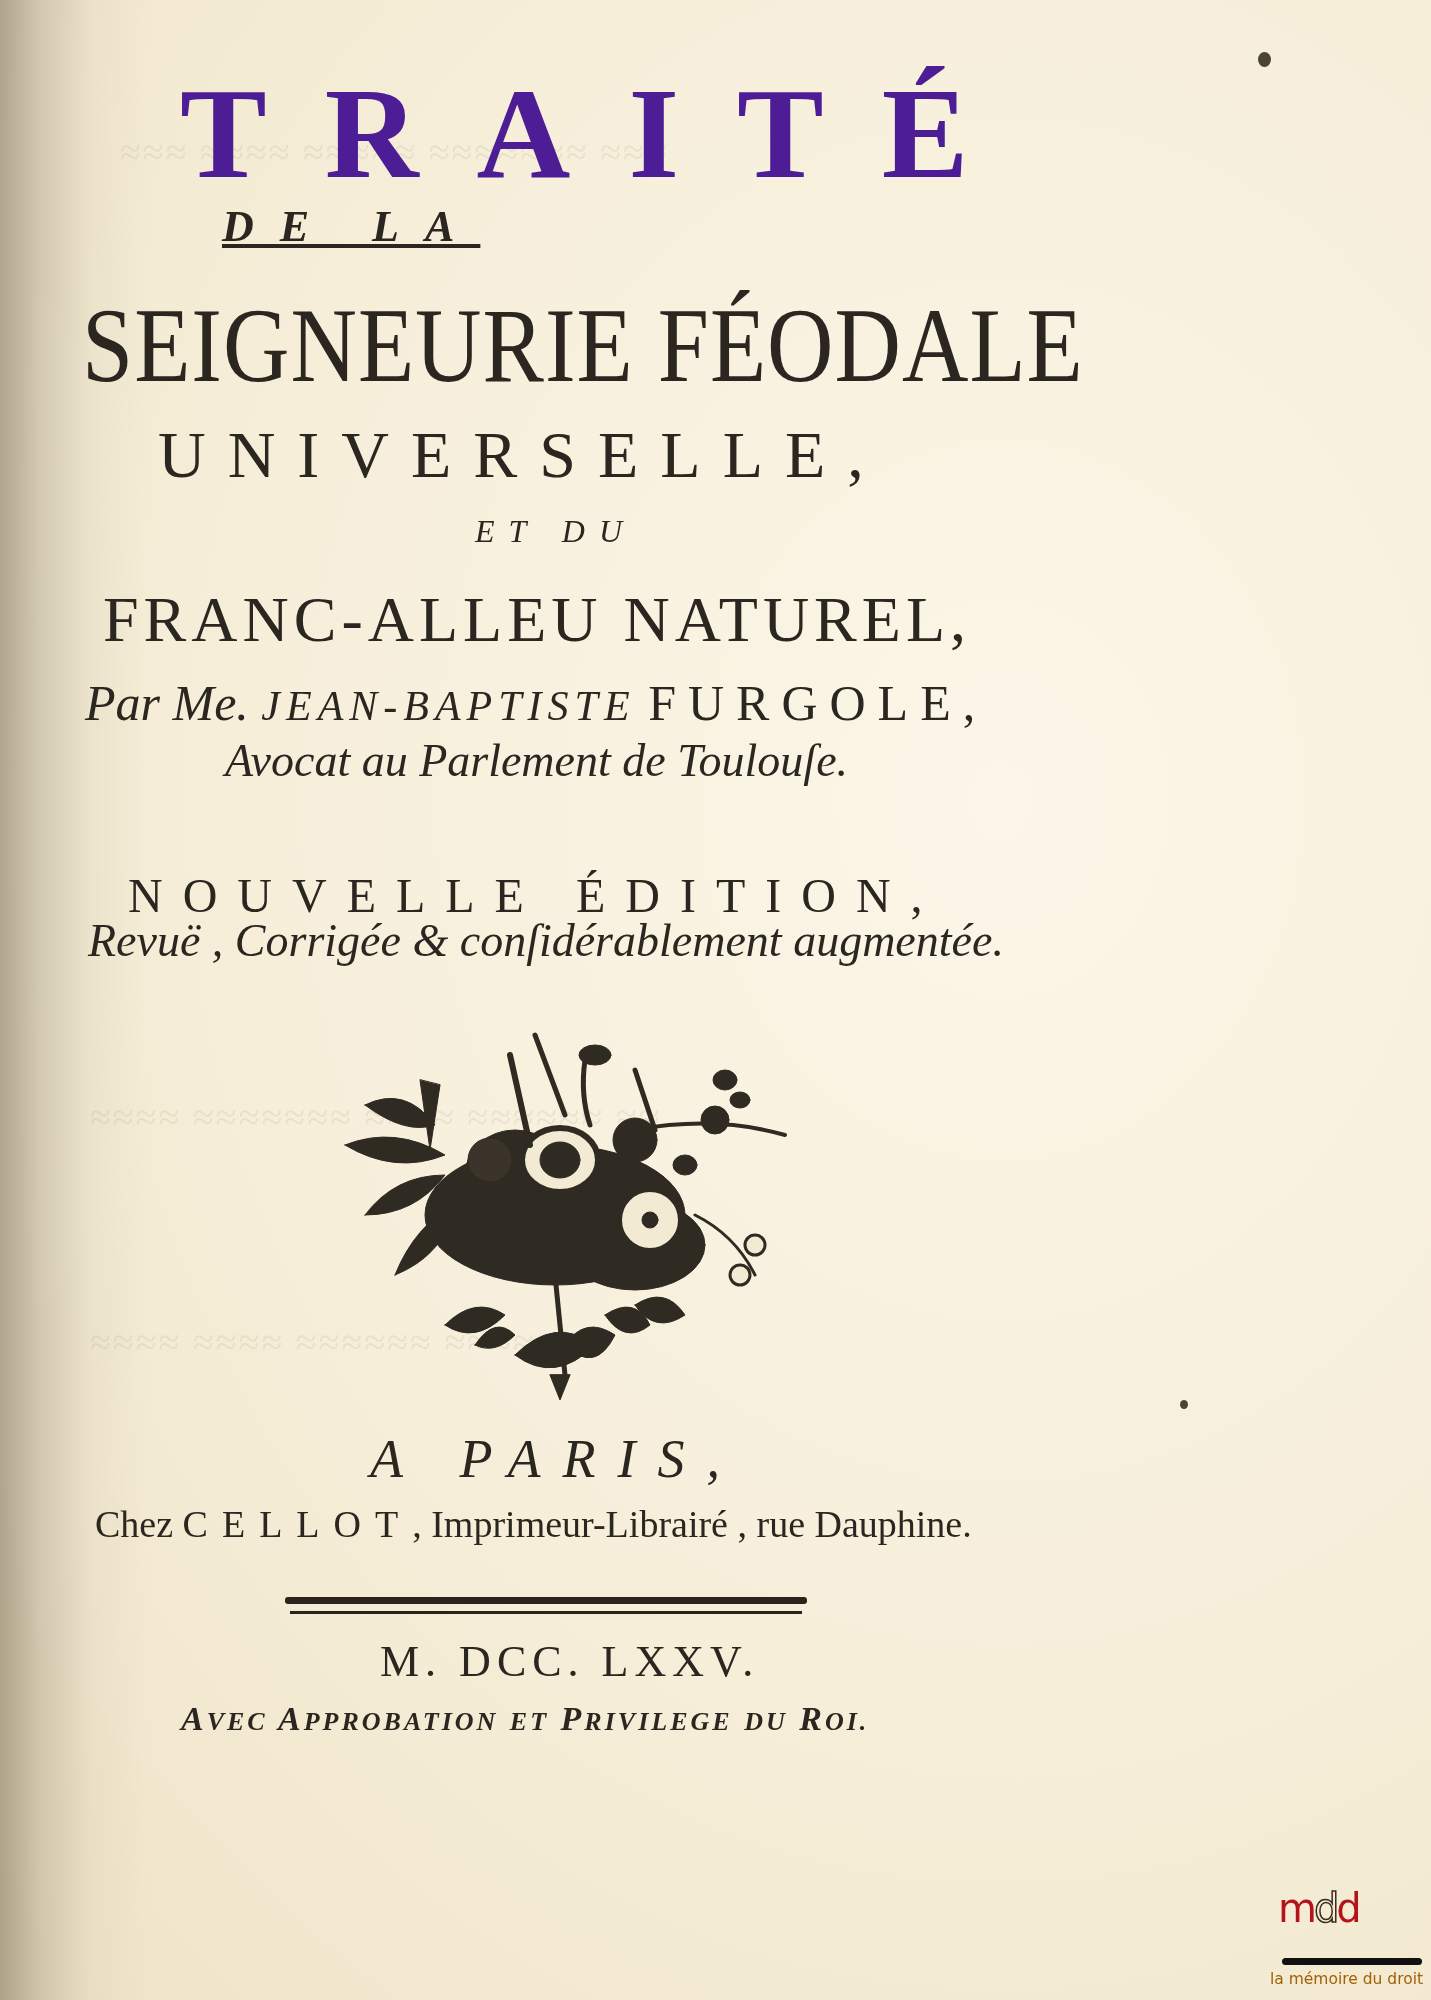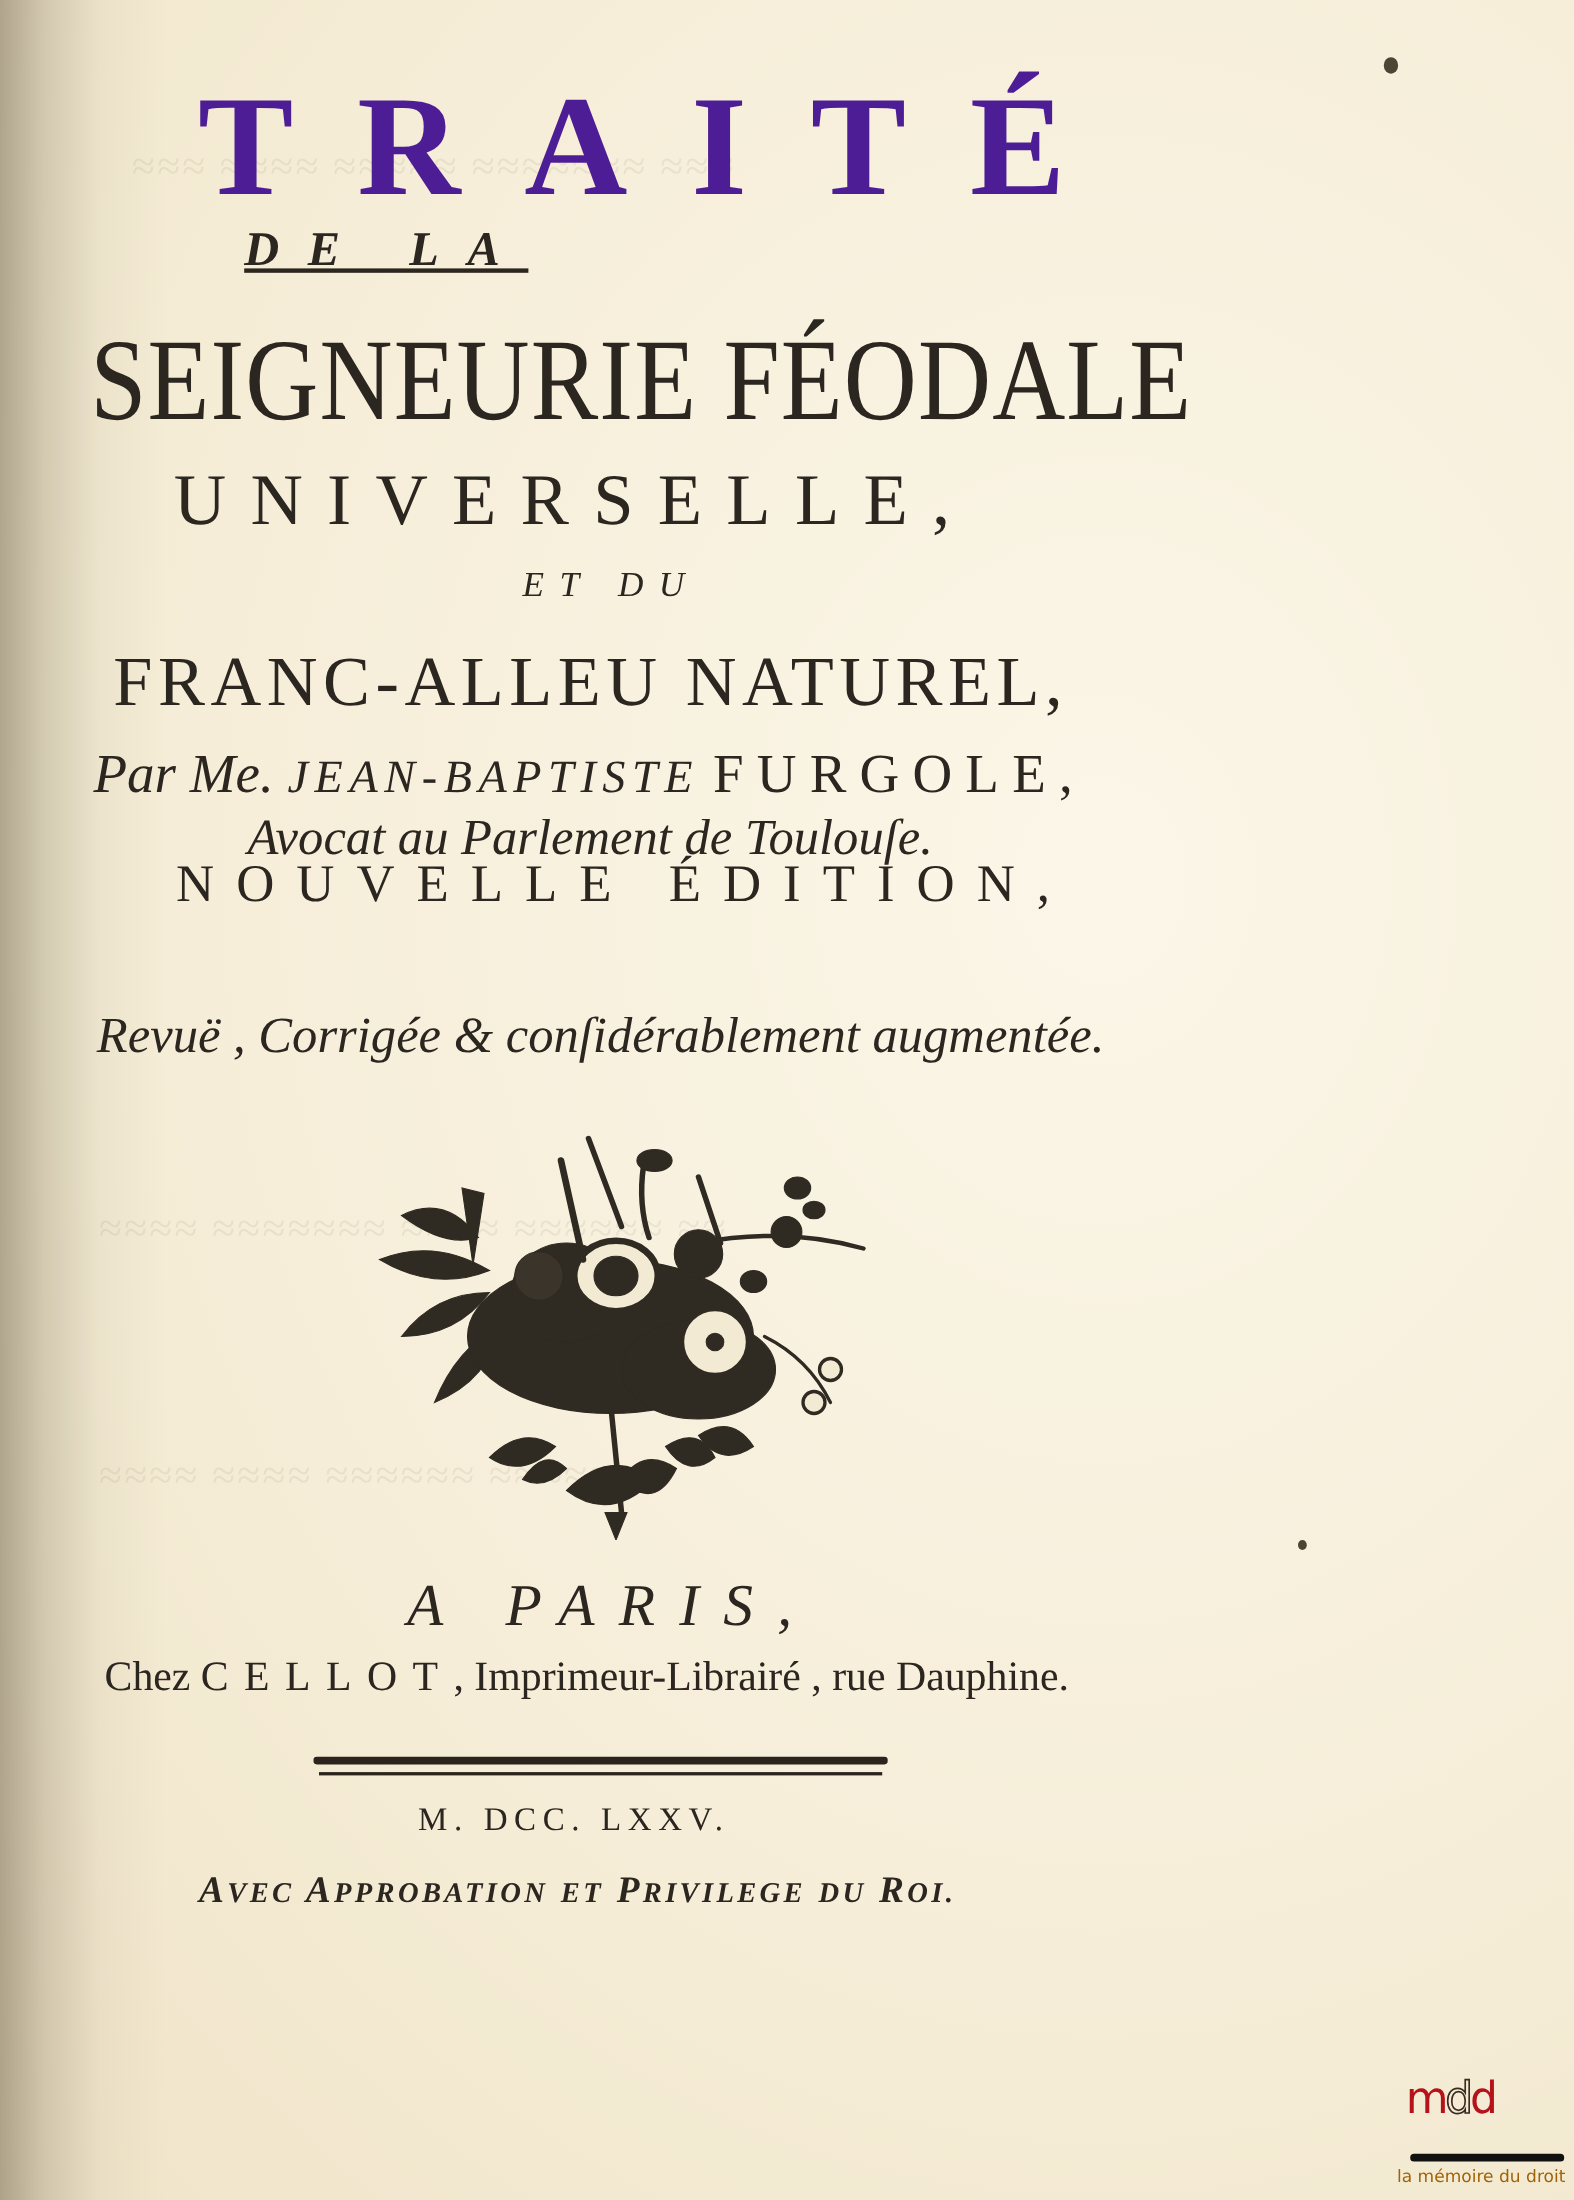--- a/index.html
+++ b/index.html
@@ -29,30 +29,30 @@
     left:82px; top:292px; font-size:92px; font-weight:normal;
     transform:scaleY(1.15); transform-origin:left top; letter-spacing:1px;
   }
   .universelle { left:158px; top:422px; font-size:66px; letter-spacing:22px; }
   .et-du { left:475px; top:515px; font-size:32px; font-style:italic; letter-spacing:14px; }
   .franc { left:103px; top:588px; font-size:64px; letter-spacing:5px; }
   .par { left:85px; top:678px; font-size:50px; font-style:italic; }
   .par .sc { letter-spacing:6px; font-size:42px; }
   .par .furgole { font-style:normal; letter-spacing:12px; font-size:50px; }
   .avocat { left:225px; top:738px; font-size:46px; font-style:italic; }
-  .nouvelle { left:128px; top:780px; font-size:48px; letter-spacing:20px;margin-left:32px; }
+  .nouvelle { left:128px; top:872px; font-size:48px; letter-spacing:20px; }
   .revue { left:88px; top:918px; font-size:46px; font-style:italic; }
   .ornament { position:absolute; left:335px; top:1015px; width:470px; height:385px; }
   .paris { left:370px; top:1432px; font-size:54px; font-style:italic; letter-spacing:22px;text-align:right; }
   .chez { left:95px; top:1505px; font-size:38px; }
   .chez .cellot { letter-spacing:14px; font-size:38px; }
   .rule { position:absolute; left:285px; width:522px; background:#2a241c; }
   .rule.r1 { top:1597px; height:7px; border-radius:3px; }
   .rule.r2 { top:1611px; height:3px; left:290px; width:512px; }
-  .year { left:380px; top:1640px; font-size:30px; letter-spacing:6px; }
+  .year { left:380px; top:1640px; font-size:44px; letter-spacing:6px; }
   .avec { left:140px; top:1702px; font-size:34px; font-style:italic; font-weight:bold; letter-spacing:3px;margin-left:41px; }
   .avec .sm { font-size:26px; }
   .ink-dot { position:absolute; border-radius:50%; background:#4b4535; }
   .logo { position:absolute; left:1270px; top:1888px; width:160px; height:108px; }
   .logo-mdd { position:absolute; left:8px; top:0; font-family:"DejaVu Sans","Liberation Sans",sans-serif; font-size:40px; line-height:1; letter-spacing:-3px; }
   .logo-m, .logo-d2 { color:#b5121b; }
   .logo-d1 { color:transparent; -webkit-text-stroke:1.5px #3a2a20; }
   .logo-bar { position:absolute; left:12px; top:70px; width:140px; height:7px; background:#111; border-radius:4px; }
   .logo-tag { position:absolute; left:0; top:82px; font-family:"DejaVu Sans","Liberation Sans",sans-serif; font-size:15.5px; color:#a16207; white-space:nowrap; }
 </style>

